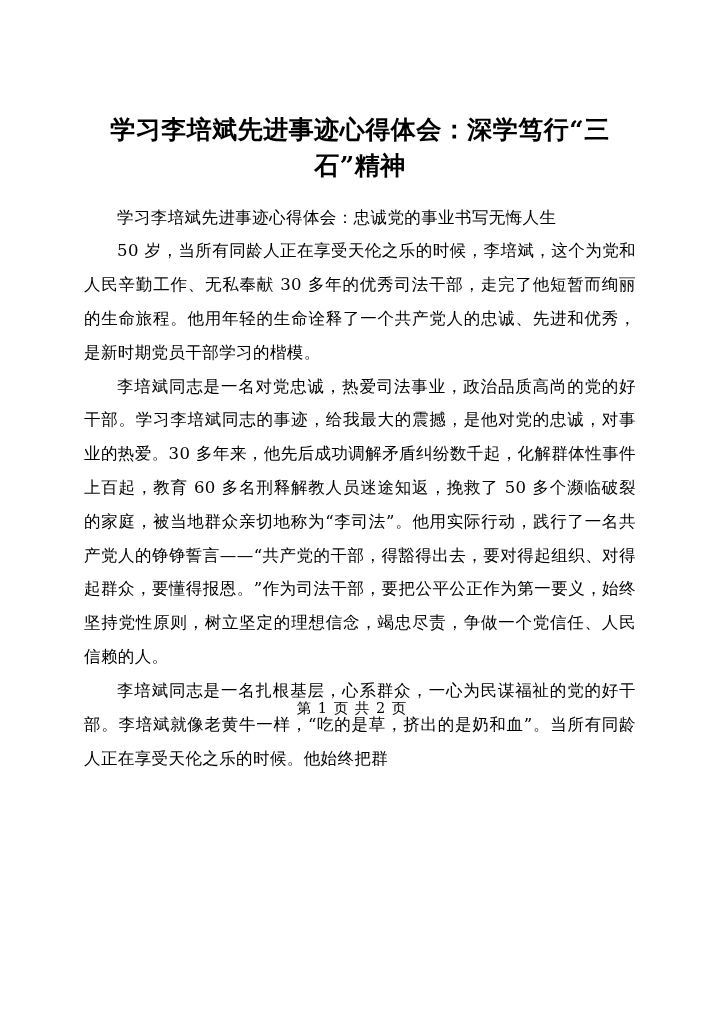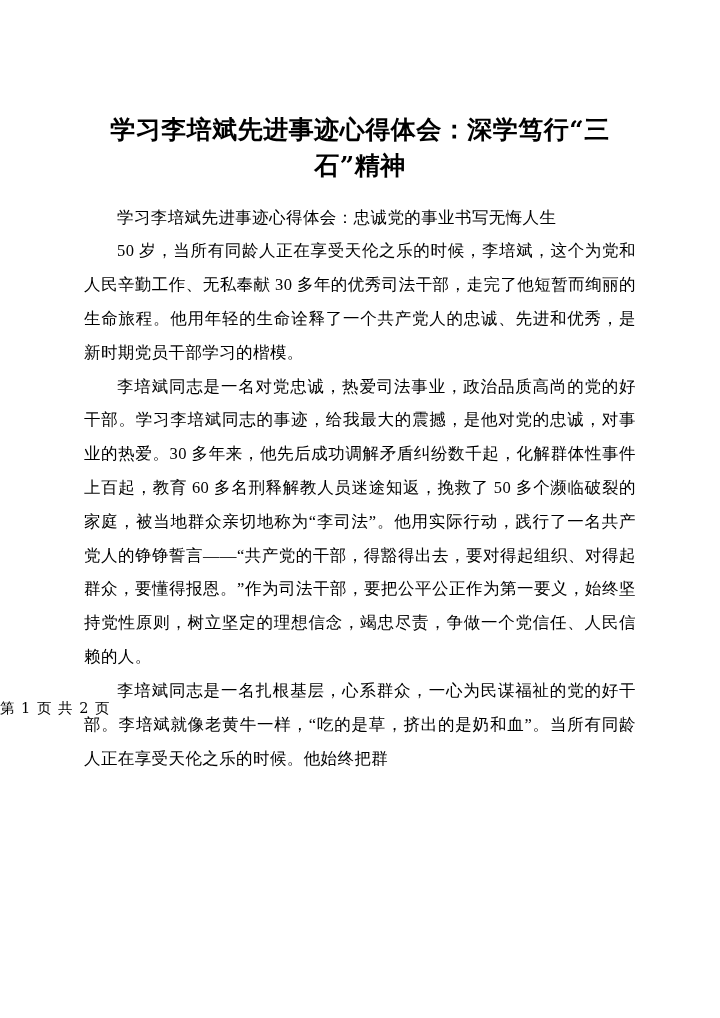--- a/index.html
+++ b/index.html
@@ -46,28 +46,27 @@
     text-indent: 2em;
   }
   .sub-line {
     font-size: 16.5px;
     line-height: 2.05;
     text-indent: 2em;
     letter-spacing: 0.4px;
   }
   .body-block .para {
     margin-bottom: 0;
-    font-family: Liberation Serif, serif;
   }
   .footer {
     position: absolute;
     left: 0;
     right: 16px;
     bottom: 52px;
-    text-align: left;
+    text-align: center;
     font-size: 14.5px;
     letter-spacing: 1px;
     color: #000;
   }
 </style>
 </head>
 <body>
 
 <div class="page">
 

